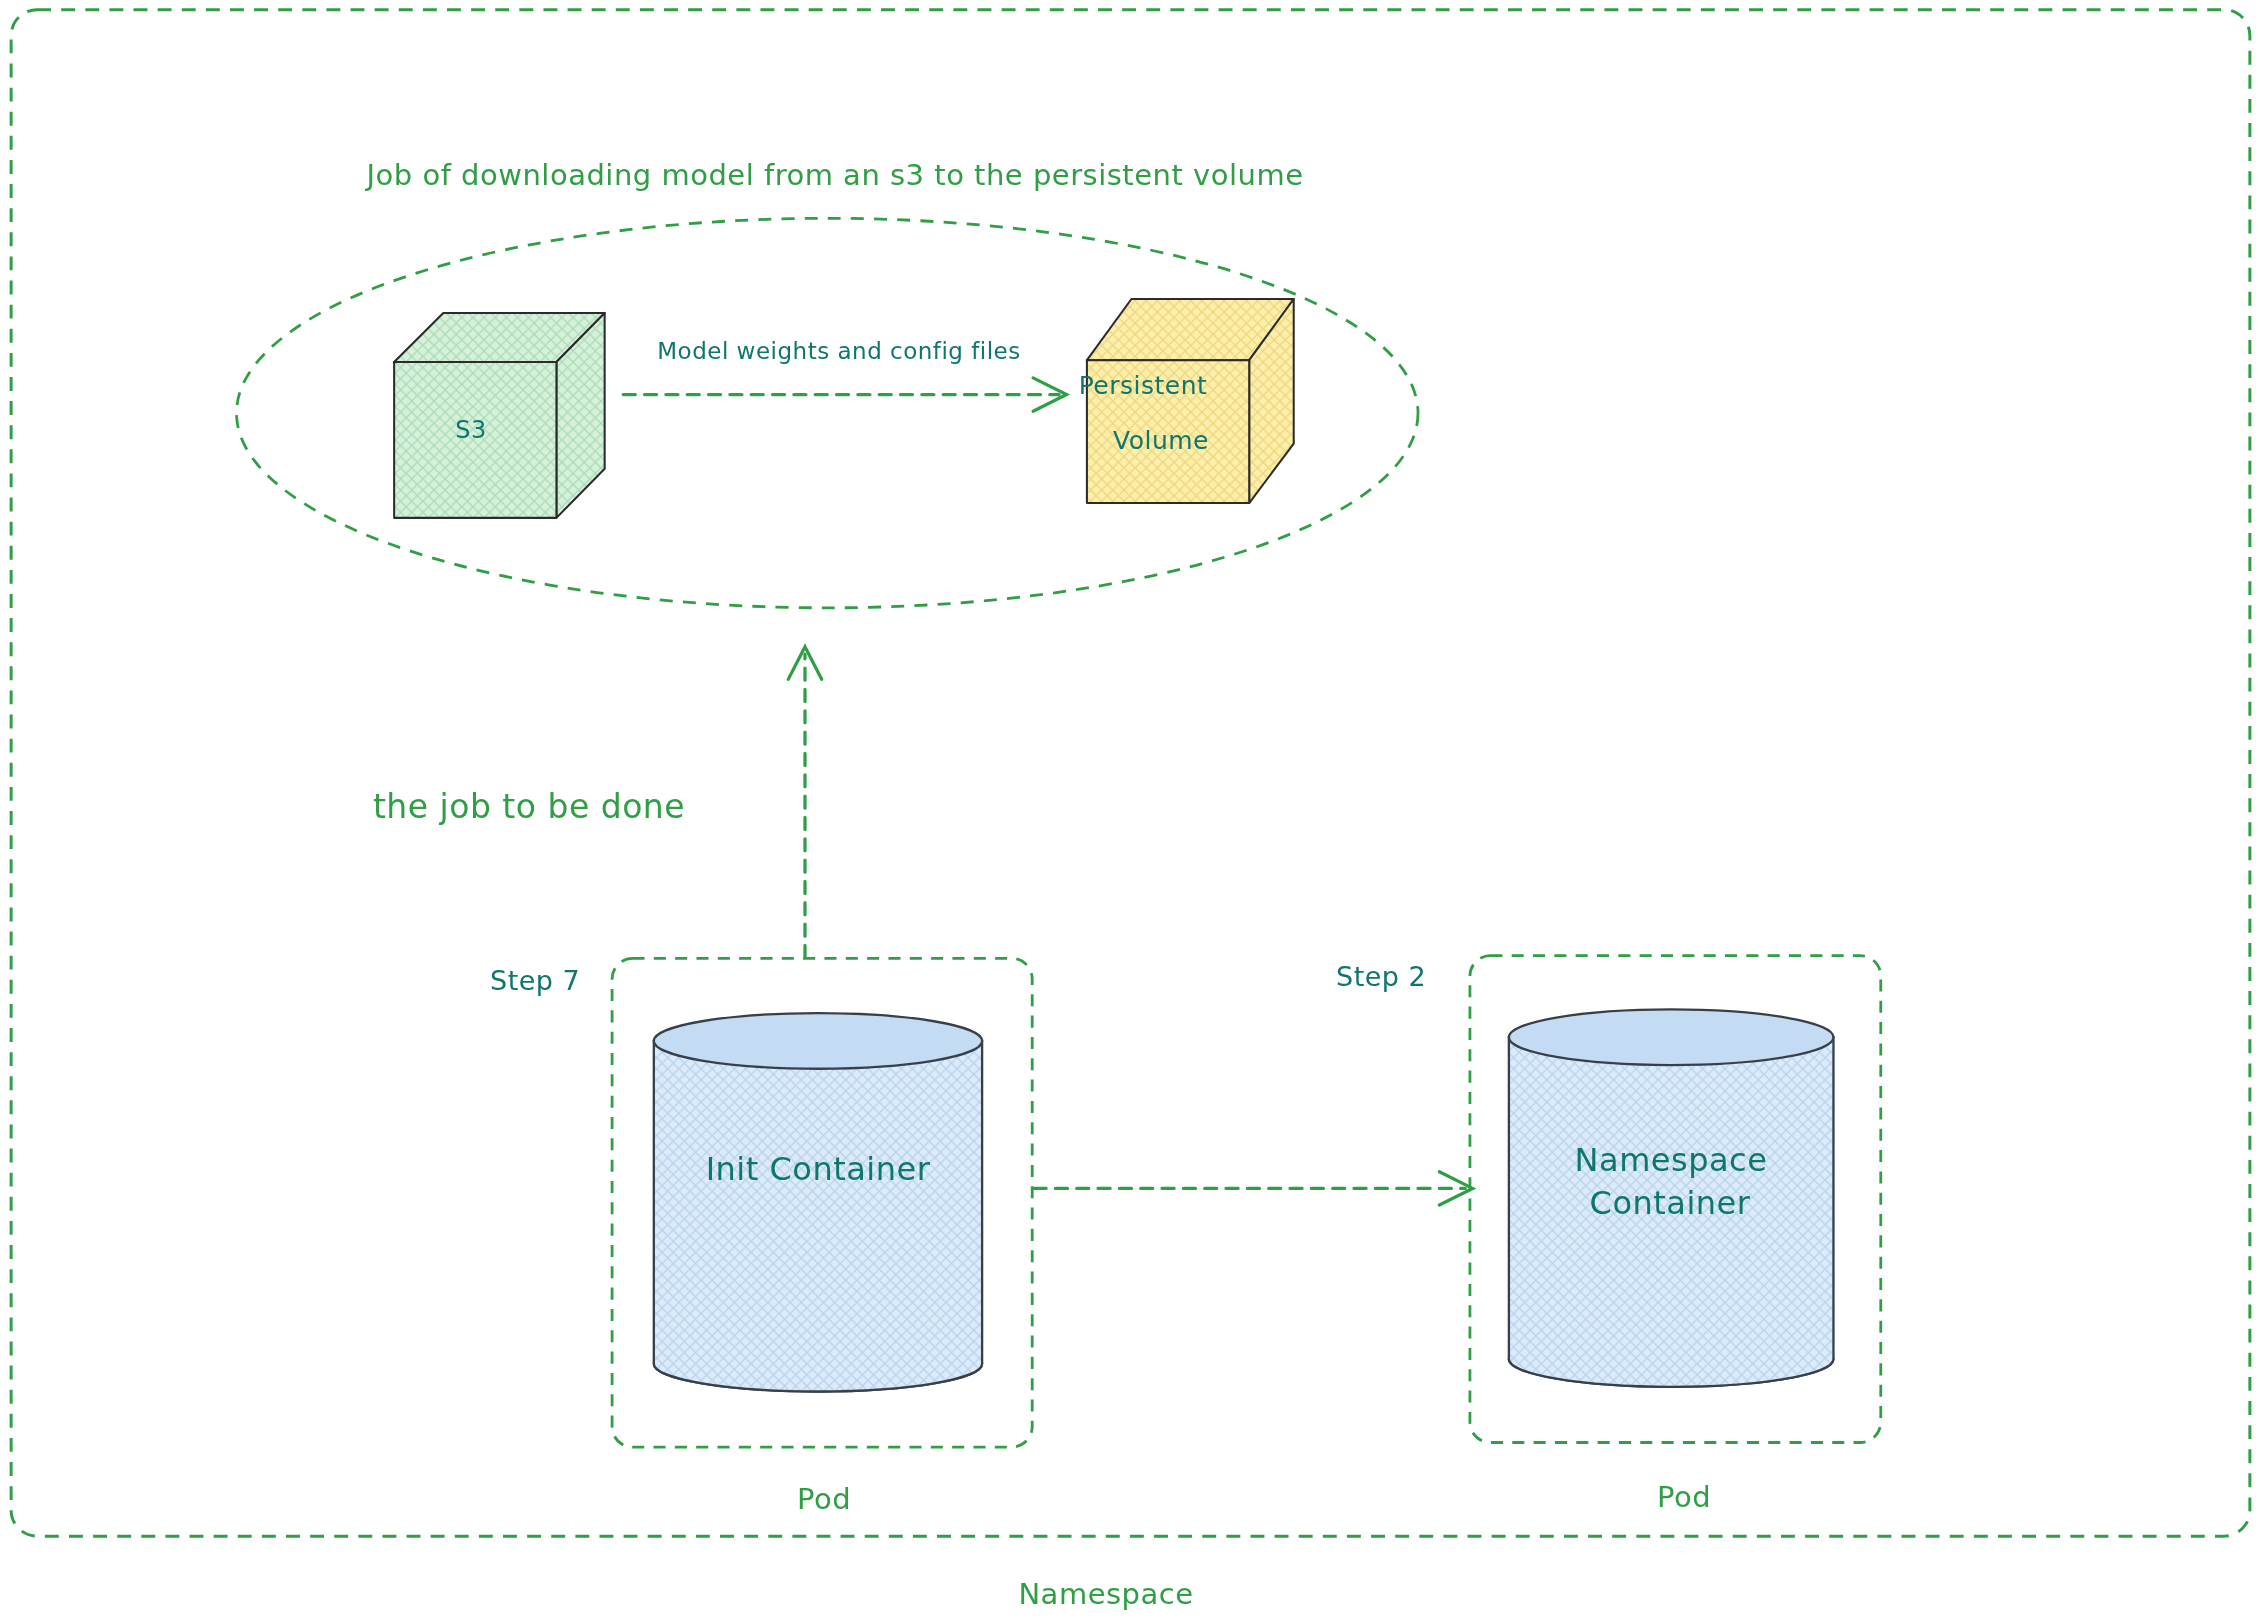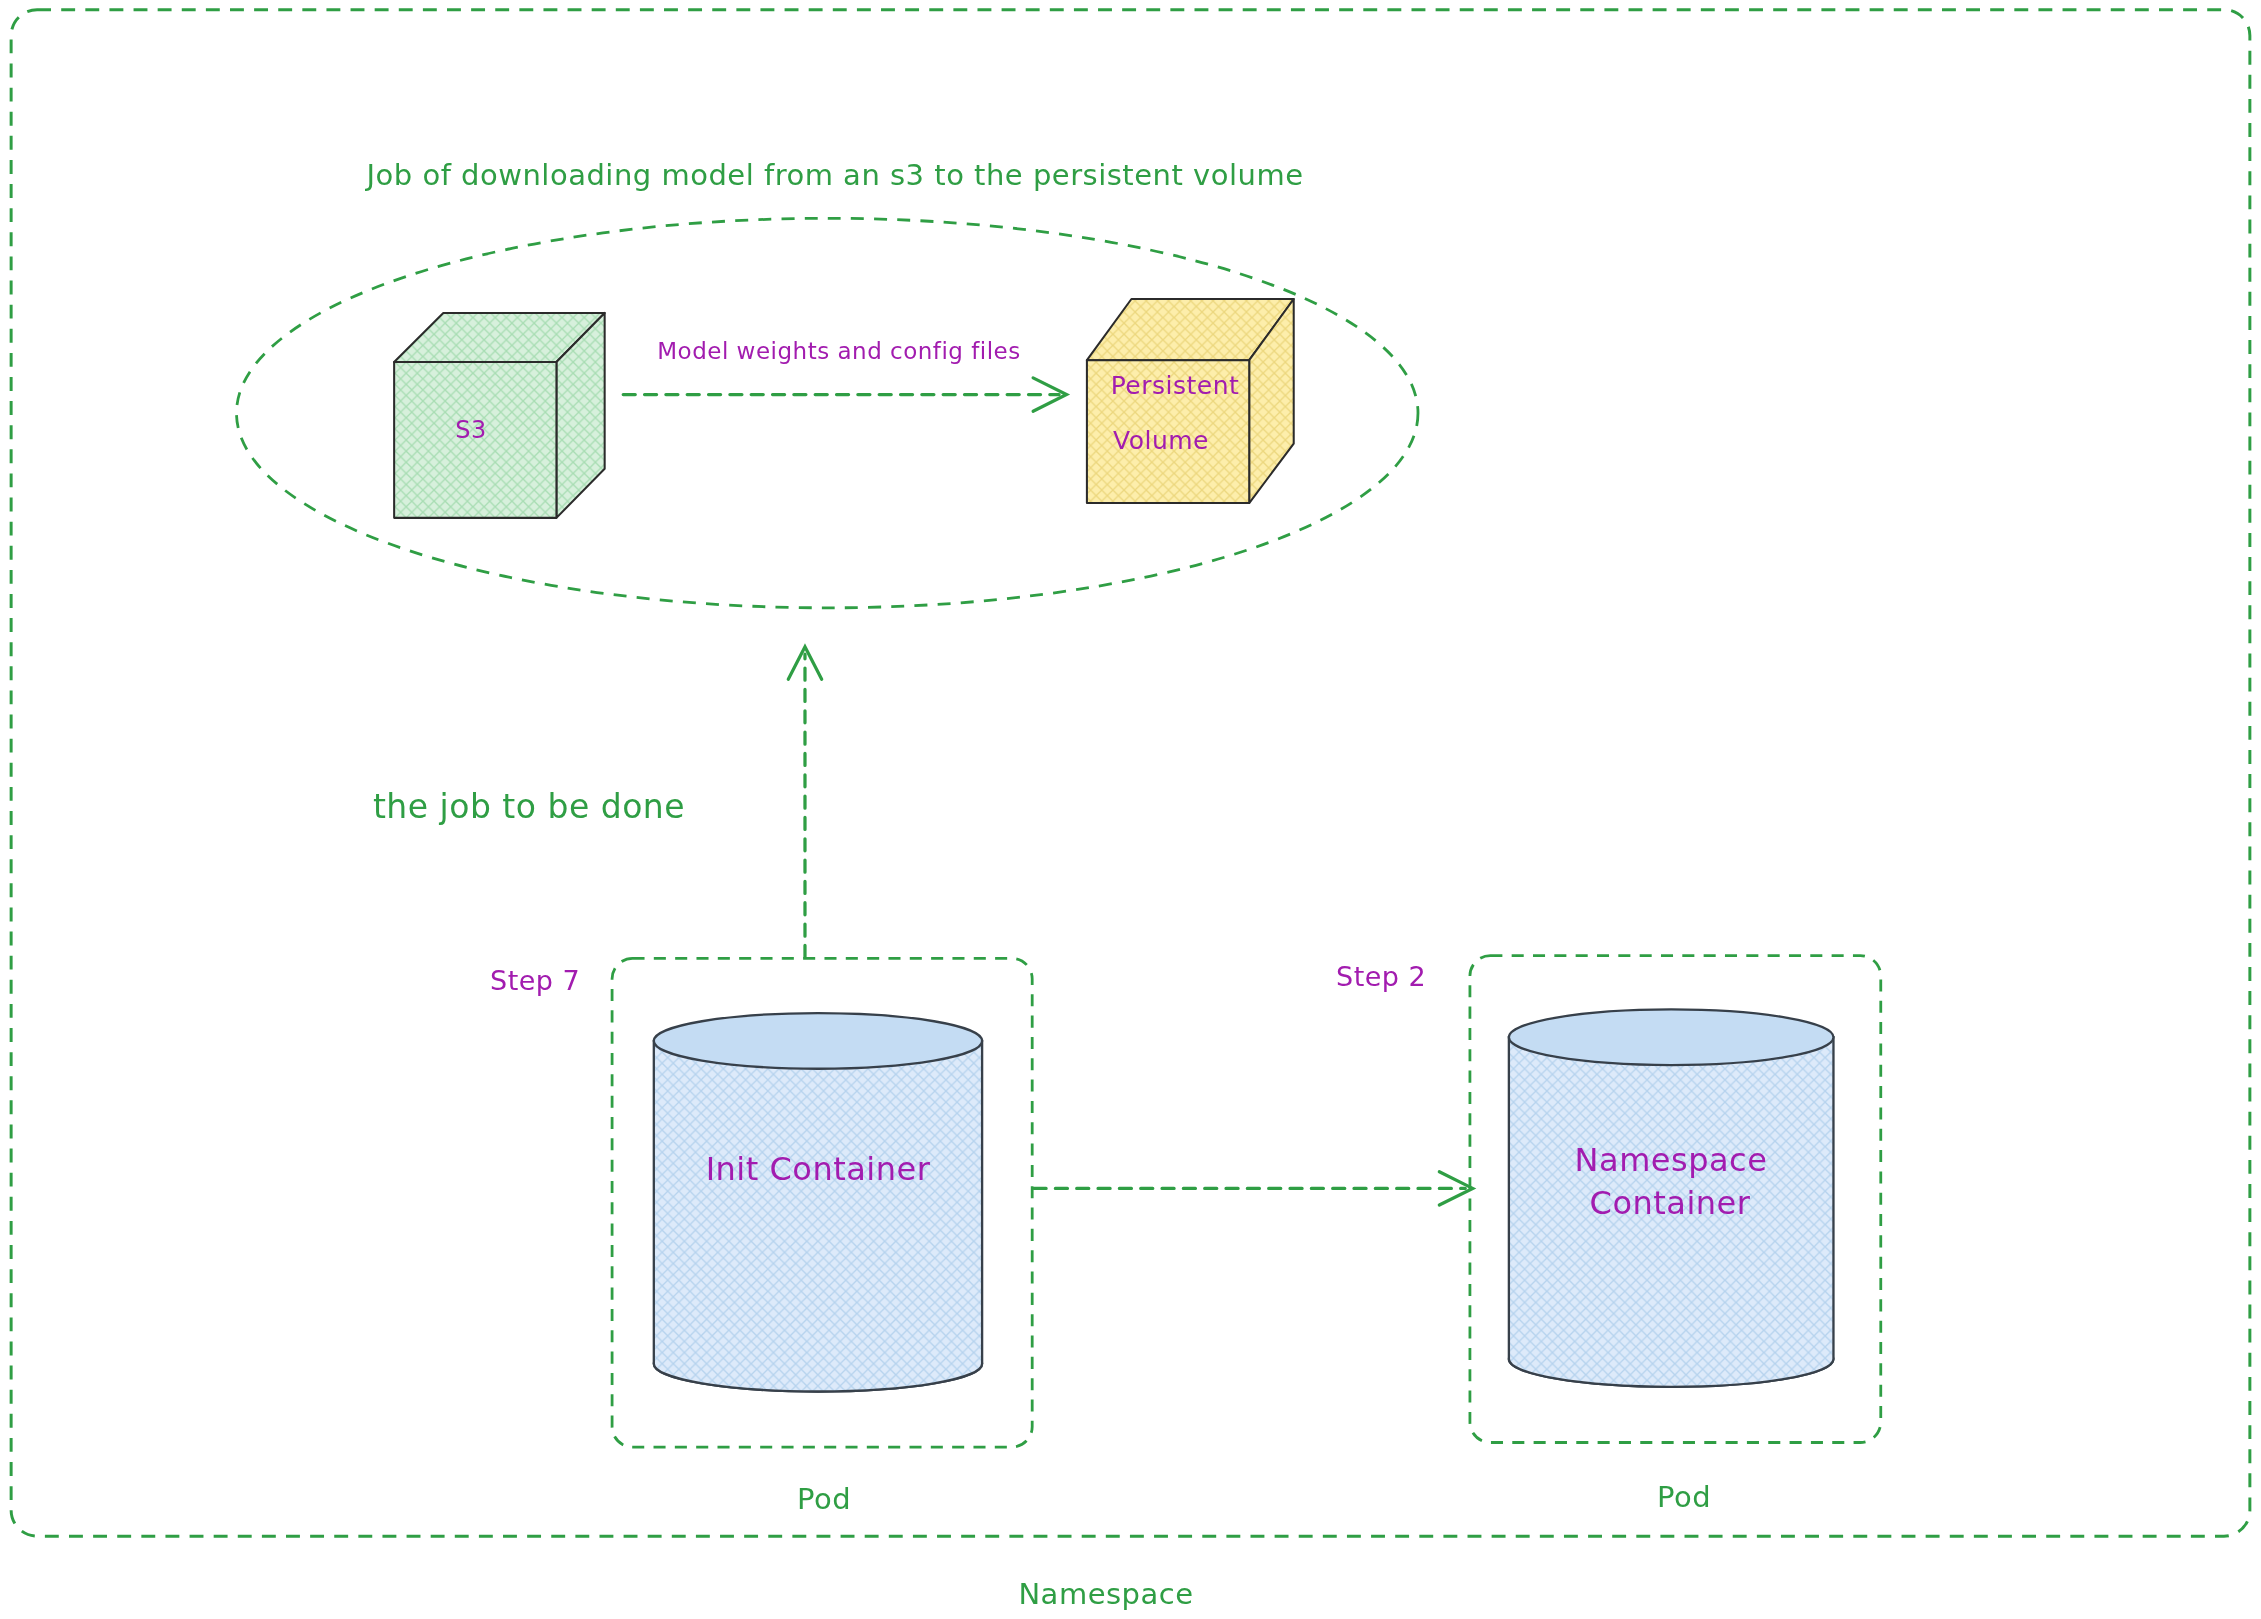--- a/index.html
+++ b/index.html
@@ -4,21 +4,21 @@
 <style>
   html,body{margin:0;padding:0;background:#ffffff;}
   .canvas{
     position:relative;width:2261px;height:1620px;background:#ffffff;
     font-family:"DejaVu Sans", sans-serif;overflow:hidden;
   }
   .shapes{position:absolute;left:0;top:0;width:2261px;height:1620px;}
   .label{position:absolute;white-space:nowrap;letter-spacing:0.5px;}
   .centered{transform:translateX(-50%);}
   .green{color:#2f9e44;}
-  .dark{color:#a21caf;}
+  .dark{color:#0f766e;}
   .title-text{font-size:29px;}
   .arrow-label{font-size:23px;}
   .cube-label{font-size:24px;}
   .pv-label{font-size:25px;}
   .wait-text{font-size:33px;}
   .step-label{font-size:27px;}
   .cyl-label{font-size:32px;}
   .pod-label{font-size:29px;}
   .ns-label{font-size:29px;}
 </style>
@@ -101,21 +101,21 @@
       <ellipse cx="1802" cy="1118" rx="175" ry="30" fill="#c4dcf3"></ellipse>
     </g>
   </svg>
 
   <div class="label centered green title-text" style="left:835px;top:158px;">Job of downloading model from an s3 to the persistent volume</div>
 
   <div class="label centered dark arrow-label" style="left:839px;top:338px;">Model weights and config files</div>
 
   <div class="label centered dark cube-label" style="left:471px;top:416px;">S3</div>
 
-  <div class="label centered dark pv-label" style="left:1175px;top:371px;text-align:center;">Persistent</div>
+  <div class="label centered dark pv-label" style="left:1143px;top:371px;text-align:center;">Persistent</div>
   <div class="label centered dark pv-label" style="left:1161px;top:426px;">Volume</div>
 
   <div class="label centered green wait-text" style="left:529px;top:787px;">the job to be done</div>
 
   <div class="label dark step-label" style="left:490px;top:965px;">Step 7</div>
   <div class="label dark step-label" style="left:1336px;top:961px;">Step 2</div>
 
   <div class="label centered dark cyl-label" style="left:818px;top:1150px;">Init Container</div>
 
   <div class="label centered dark cyl-label" style="left:1671px;top:1141px;">Namespace</div>

